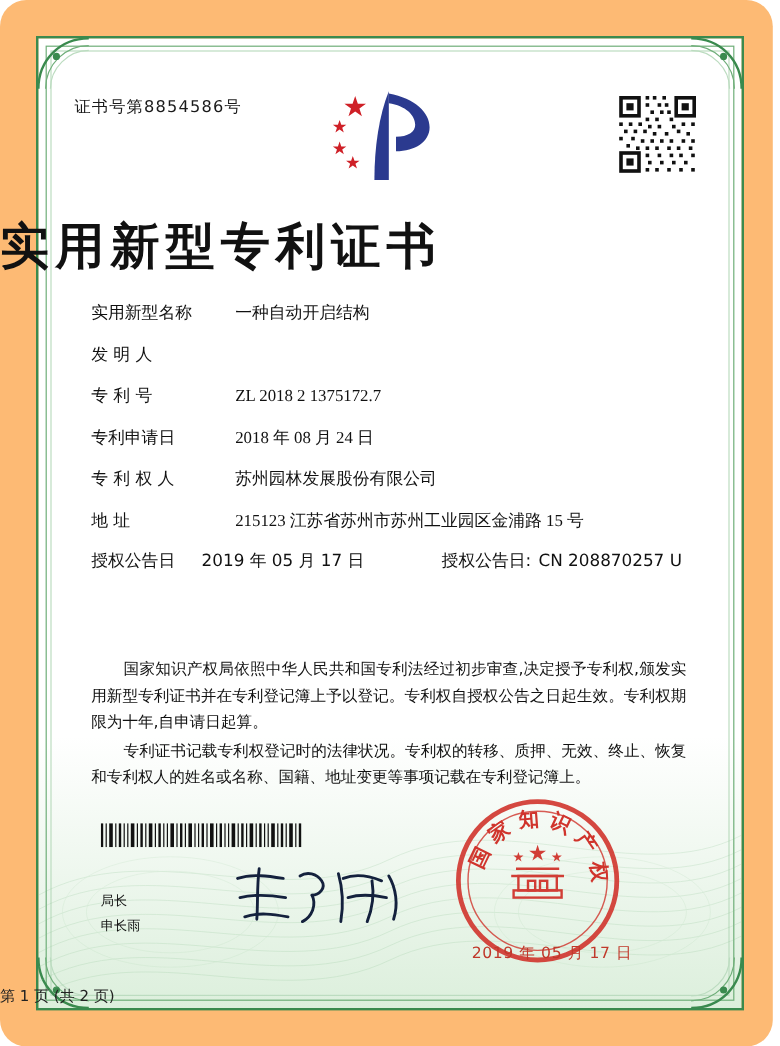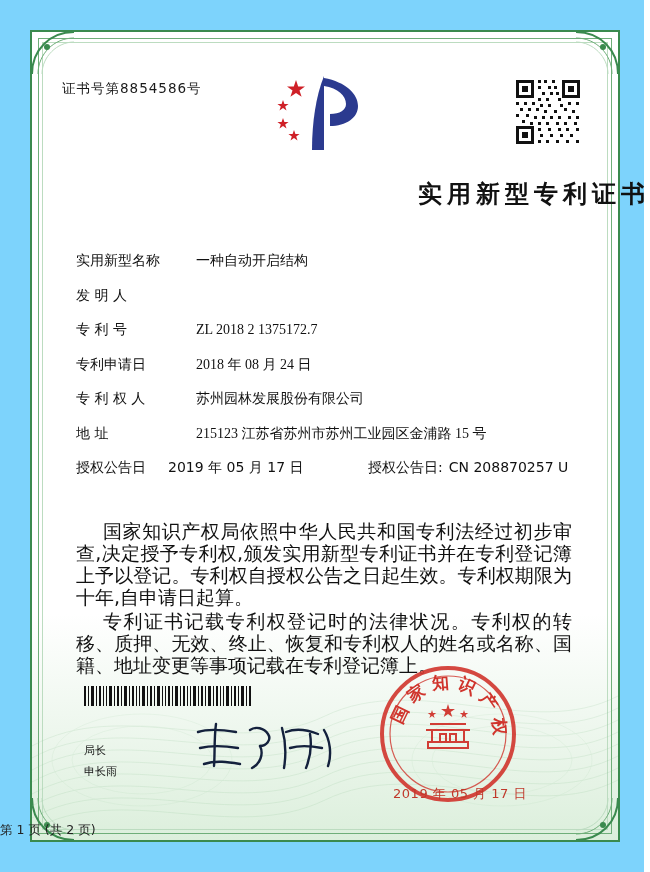--- a/index.html
+++ b/index.html
@@ -7,22 +7,23 @@
     padding: 0;
     background: #ffffff;
   }
   body {
     font-family: "Liberation Serif", serif;
   }
   .page {
     position: relative;
     width: 644px;
     height: 872px;
-    background: #7dd3fc;
+    background: #fdba74;
     overflow: hidden;
+    border-radius: 22px;
   }
 
   
   .frame-outer {
     position: absolute;
     left: 30px;
     top: 30px;
     width: 590px;
     height: 812px;
     border: 2px solid #3a8a4e;
@@ -99,22 +100,22 @@
     top: 78px;
     width: 68px;
     height: 68px;
   }
 
   .title {
     position: absolute;
     left: 0;
     top: 178px;
     width: 650px;
-    text-align: right;
-    font-size: 24px;
+    text-align: left;
+    font-size: 41px;
     font-weight: bold;
     letter-spacing: 5px;
     color: #111;
     font-family: Liberation Serif, serif;
   }
 
   
   .fields {
     position: absolute;
     left: 76px;
@@ -156,23 +157,23 @@
   }
   .row-two .left-lab { width: 92px; flex: 0 0 92px; white-space: nowrap; }
   .row-two .left-val { width: 200px; flex: 0 0 200px; white-space: nowrap; }
   .row-two .right-lab { flex: 0 0 auto; white-space: nowrap; margin-right: 6px; }
   .row-two .right-val { flex: 1 1 auto; white-space: nowrap; }
 
   
   .para-block {
     position: absolute;
     left: 76px;
-    top: 520px;
+    top: 548px;
     width: 496px;
-    font-size: 19px;
+    font-size: 13px;
     line-height: 22px;
     color: #111;
     font-family: "DejaVu Sans", sans-serif;
     text-align: justify;
   }
   .para {
     text-indent: 27px;
     margin: 0 0 2px 0;
   }
 

